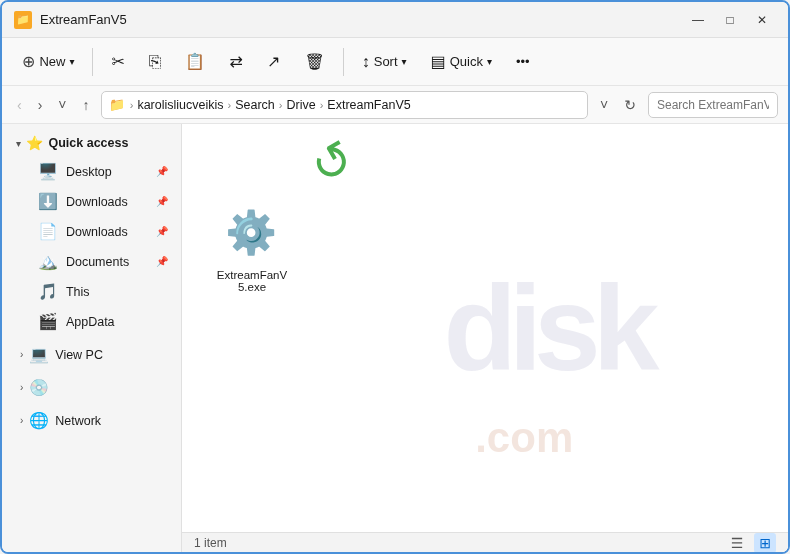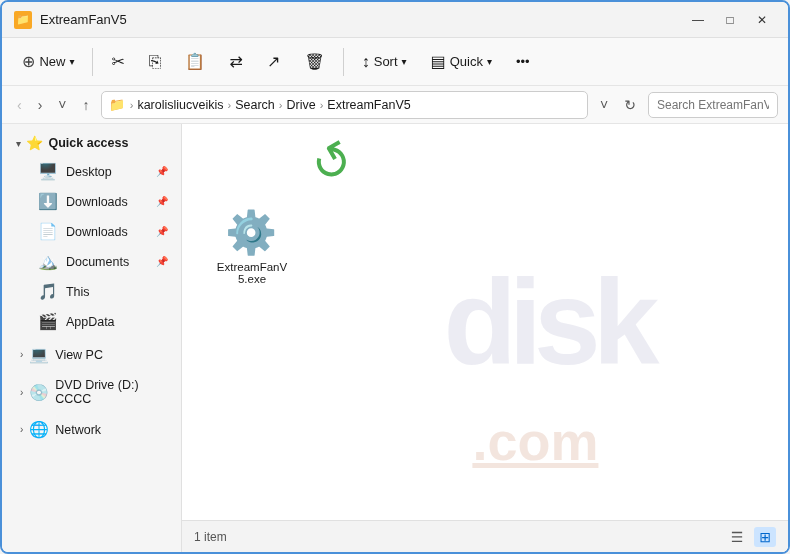--- a/index.html
+++ b/index.html
@@ -260,67 +260,66 @@
       font-weight: 900;
       color: rgba(200, 200, 220, 0.35);
       font-family: Arial Black, sans-serif;
       letter-spacing: -8px;
       user-select: none;
       pointer-events: none;
       white-space: nowrap;
     }
     .watermark-sub {
       position: absolute;
-      bottom: 48px;
+      bottom: 70px;
       left: 50%;
       transform: translateX(-10%);
-      font-size: 54px;
+      font-size: 42px;
       font-weight: 900;
       color: rgba(220, 180, 160, 0.35);
       font-family: Arial Black, sans-serif;
       user-select: none;
       pointer-events: none;
-      text-decoration: underline;
     }
     .file-icon-container {
       position: relative;
       display: inline-block;
       text-align: center;
       width: 80px;
       cursor: pointer;
       padding: 4px;
       border-radius: 4px;
     }
     .file-icon {
       font-size: 42px;
       display: block;
     }
     .file-icon-label {
       font-size: 11.5px;
       color: #1a1a1a;
       word-break: break-all;
       text-align: center;
-      margin-top: 4px;
+      margin-top: 12px;
     }
     .loading-arrow {
       position: absolute;
       top: 10px;
       left: 130px;
       font-size: 48px;
       color: #4caf50;
       transform: rotate(-30deg);
     }
 
     
     .status-bar {
       display: flex;
       align-items: center;
       justify-content: space-between;
       padding: 4px 12px;
-      height: 32px;
+      height: 20px;
       background: #f3f3f3;
       border-top: 1px solid #e0e0e0;
       font-size: 12px;
       color: #555;
     }
     .status-right {
       display: flex;
       gap: 6px;
     }
     .view-toggle-btn {
@@ -461,21 +460,20 @@
           <span class="sidebar-chevron">›</span>
           <span class="sidebar-item-icon">💻</span>
           <span class="sidebar-item-label">View PC</span>
         </div>
       </div>
 
       <div class="sidebar-section">
         <div class="sidebar-collapsed-item">
           <span class="sidebar-chevron">›</span>
           <span class="sidebar-item-icon">💿</span>
-          <span class="sidebar-item-label">DVD Drive (D:) CCCC</span>
         </div>
       </div>
 
       <div class="sidebar-section">
         <div class="sidebar-collapsed-item">
           <span class="sidebar-chevron">›</span>
           <span class="sidebar-item-icon">🌐</span>
           <span class="sidebar-item-label">Network</span>
         </div>
       </div>

